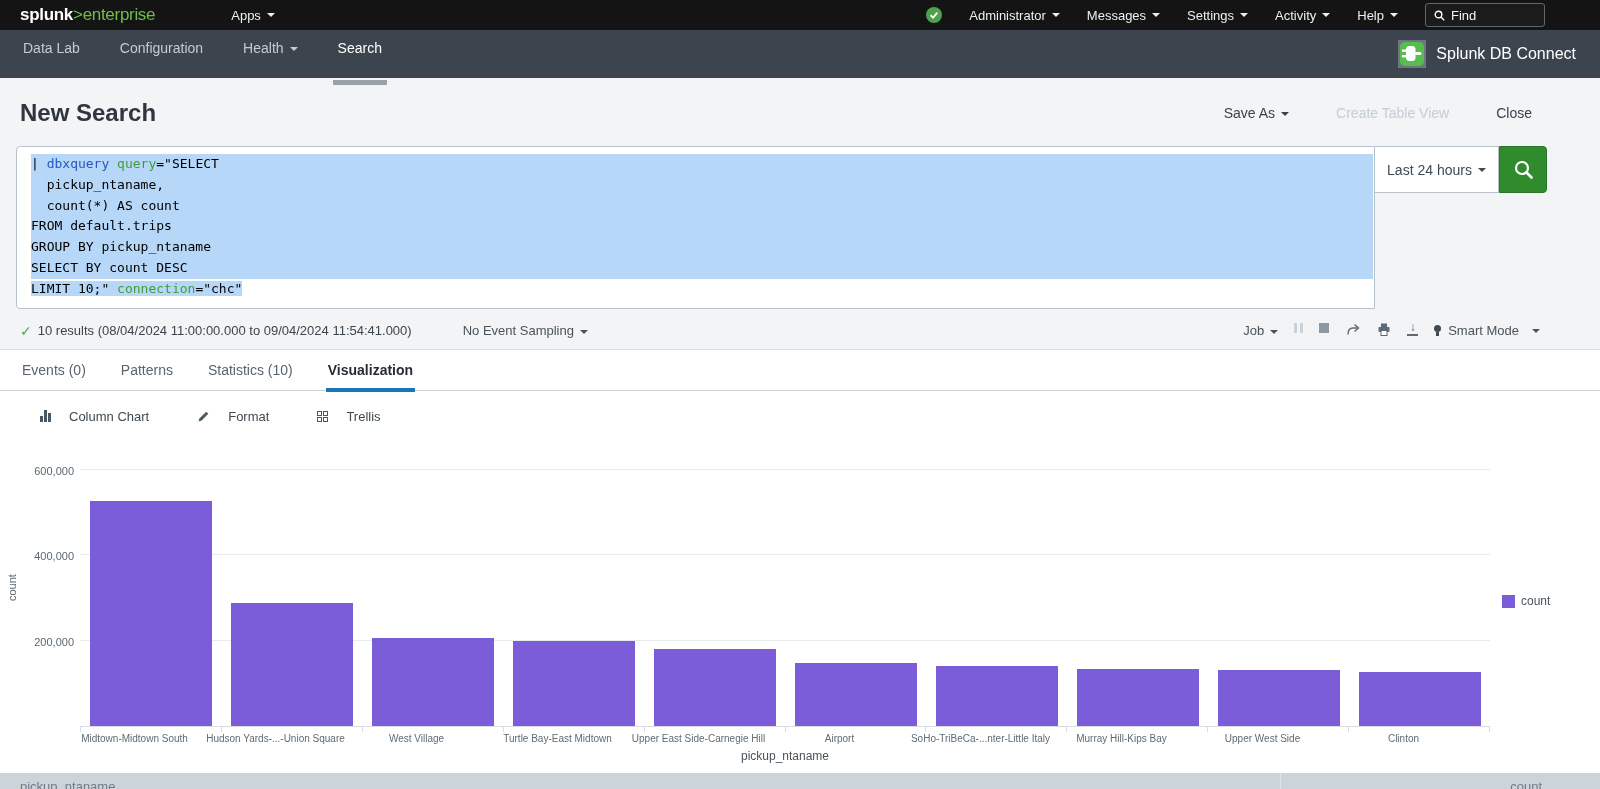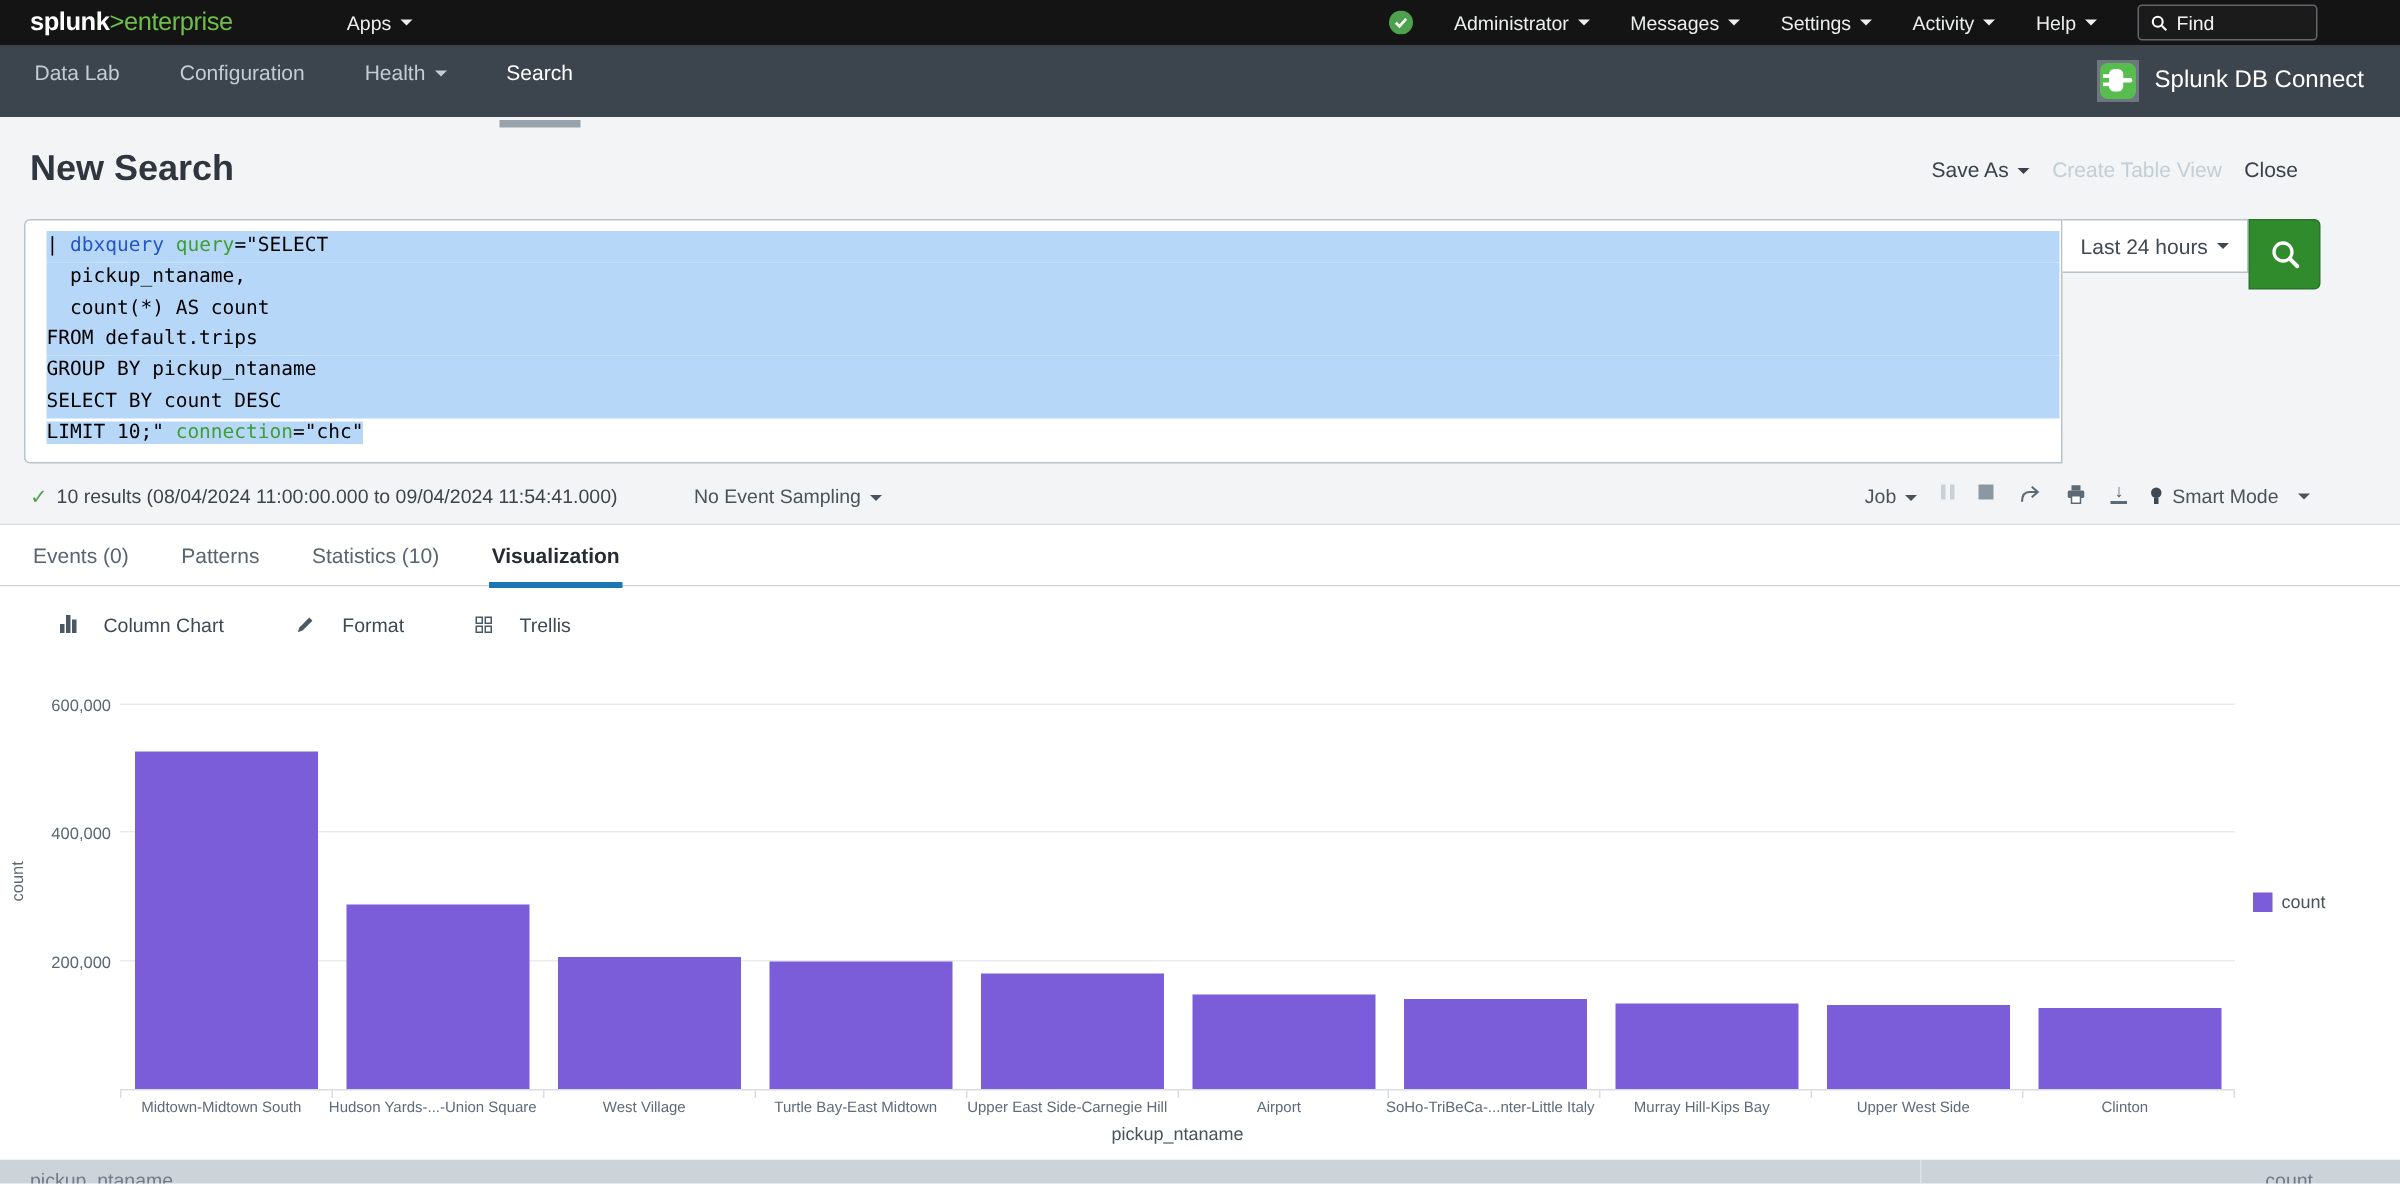--- a/index.html
+++ b/index.html
@@ -31,36 +31,36 @@
   .appbar-item.active { color:#fff; }
   .appbar-item.active::after { content:""; position:absolute; left:-2px; right:-2px;
     bottom:0; height:5px; background:#98a2aa; }
   .appbar-right { margin-left:auto; display:flex; align-items:center; gap:10px; }
   .app-name { color:#fff; font-size:16px; }
 
   
   .gray { background:#f2f4f5; }
   .page-head { height:64px; display:flex; align-items:center; padding:6px 68px 0 20px; }
   .page-title { font-size:24px; font-weight:700; color:#2f3640; }
-  .head-actions { margin-left:auto; display:flex; align-items:center; gap:15px; font-size:14px; }
+  .head-actions { margin-left:auto; display:flex; align-items:center; gap:47px; font-size:14px; }
   .link-dark { color:#39424c; cursor:pointer; }
   .link-disabled { color:#c3ced6; cursor:default; }
 
   
   .search-row { display:flex; align-items:flex-start; padding:4px 53px 0 16px; height:170px; }
   .query-box { flex:1; height:163px; background:#fff; border:1px solid #b8c2ca;
     border-radius:4px 0 0 4px; padding:7px 1px 0 0; overflow:hidden; cursor:text; }
   .q-line { font-family:"DejaVu Sans Mono","Liberation Mono", monospace; font-size:13px;
     line-height:20.8px; white-space:pre; margin-left:14px; color:#000; }
   .q-line.full { background:#b7d7f8; }
   .q-line .hl-text { background:#b7d7f8; }
   .tk-command { color:#2457c4; }
   .tk-param { color:#3e9e35; }
   .tk-plain { color:#000; }
-  .time-range { width:124px; height:36px; background:#fff; border:1px solid #b8c2ca;
+  .time-range { width:124px; height:47px; background:#fff; border:1px solid #b8c2ca;
     border-left:none; display:flex; align-items:center; justify-content:center;
     font-size:14px; color:#3e4953; cursor:pointer; }
   .search-btn { width:48px; height:47px; background:#2f8b2c; border:1px solid #27762a;
     border-radius:0 4px 4px 0; display:flex; align-items:center; justify-content:center; cursor:pointer; }
 
   
   .results-bar { height:37px; display:flex; align-items:center; padding:0 60px 0 20px;
     font-size:13px; color:#3c444d; }
   .res-check { color:#53a051; font-size:14px; margin-right:6px; }
   .sampling { margin-left:36px; color:#49535b; cursor:pointer;padding-left:15px; }
@@ -103,21 +103,21 @@
   .ytick { position:absolute; right:1416px; width:70px; text-align:right;
     font-size:11px; color:#5c6773; }
   .ylab { position:absolute; left:6px; top:160px; transform:rotate(-90deg);
     transform-origin:left top; font-size:11px; color:#5c6773; }
   .bars { position:absolute; inset:0; display:flex; align-items:flex-end; }
   .slot { flex:1; display:flex; justify-content:center; align-items:flex-end; height:100%; }
   .bar { width:122px; background:#7b5cd9; cursor:pointer; }
   .xticks { position:absolute; left:80px; top:286px; width:1410px; height:5px; display:flex; }
   .xticks i { flex:1; border-right:1px solid #d9dde1; }
   .xticks i:first-child { border-left:1px solid #d9dde1; }
-  .xlabels { position:absolute; left:77px; top:292px; width:1410px; display:flex; }
+  .xlabels { position:absolute; left:64px; top:292px; width:1410px; display:flex; }
   .xlabels span { flex:1; text-align:center; font-size:10px; color:#5f6b76;
     white-space:nowrap; overflow:hidden; }
   .xtitle { position:absolute; left:80px; width:1410px; top:308px; text-align:center;
     font-size:12px; color:#49535b; }
   .legend { position:absolute; left:1502px; top:153px; display:flex; align-items:center;
     gap:6px; font-size:12px; color:#49535b; }
   .legend i { width:13px; height:13px; display:inline-block; }
 
   
   .bottom-table { height:17px; background:#ccd4da; display:flex; overflow:hidden;

